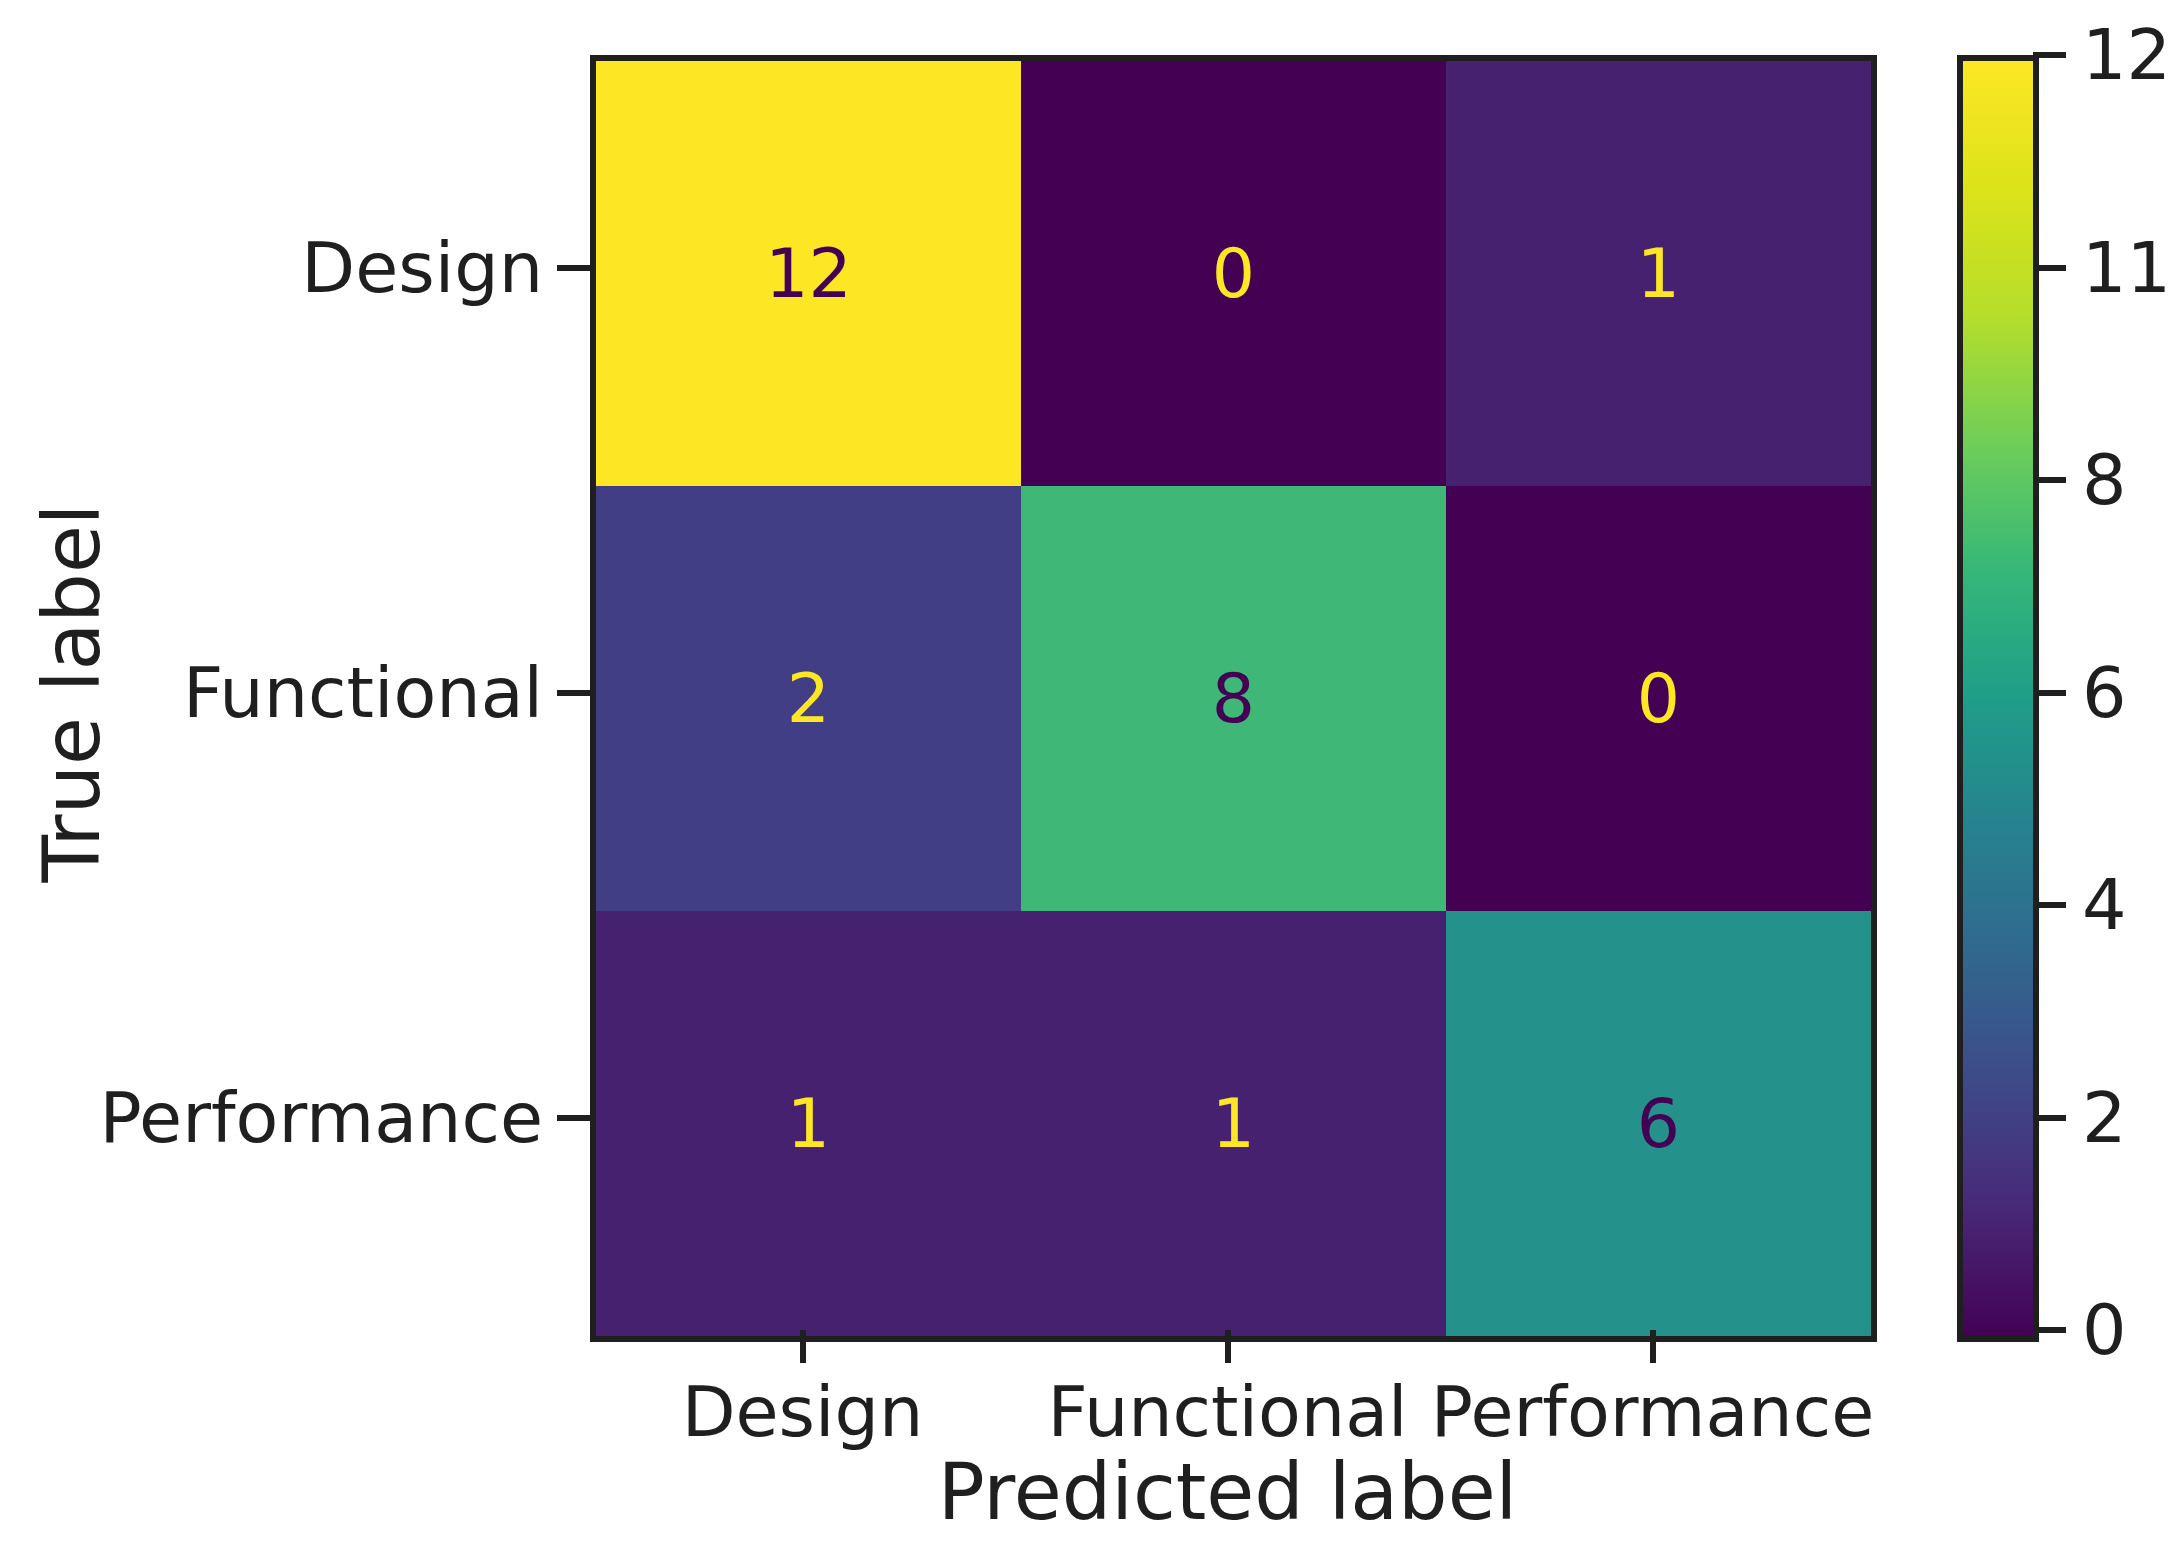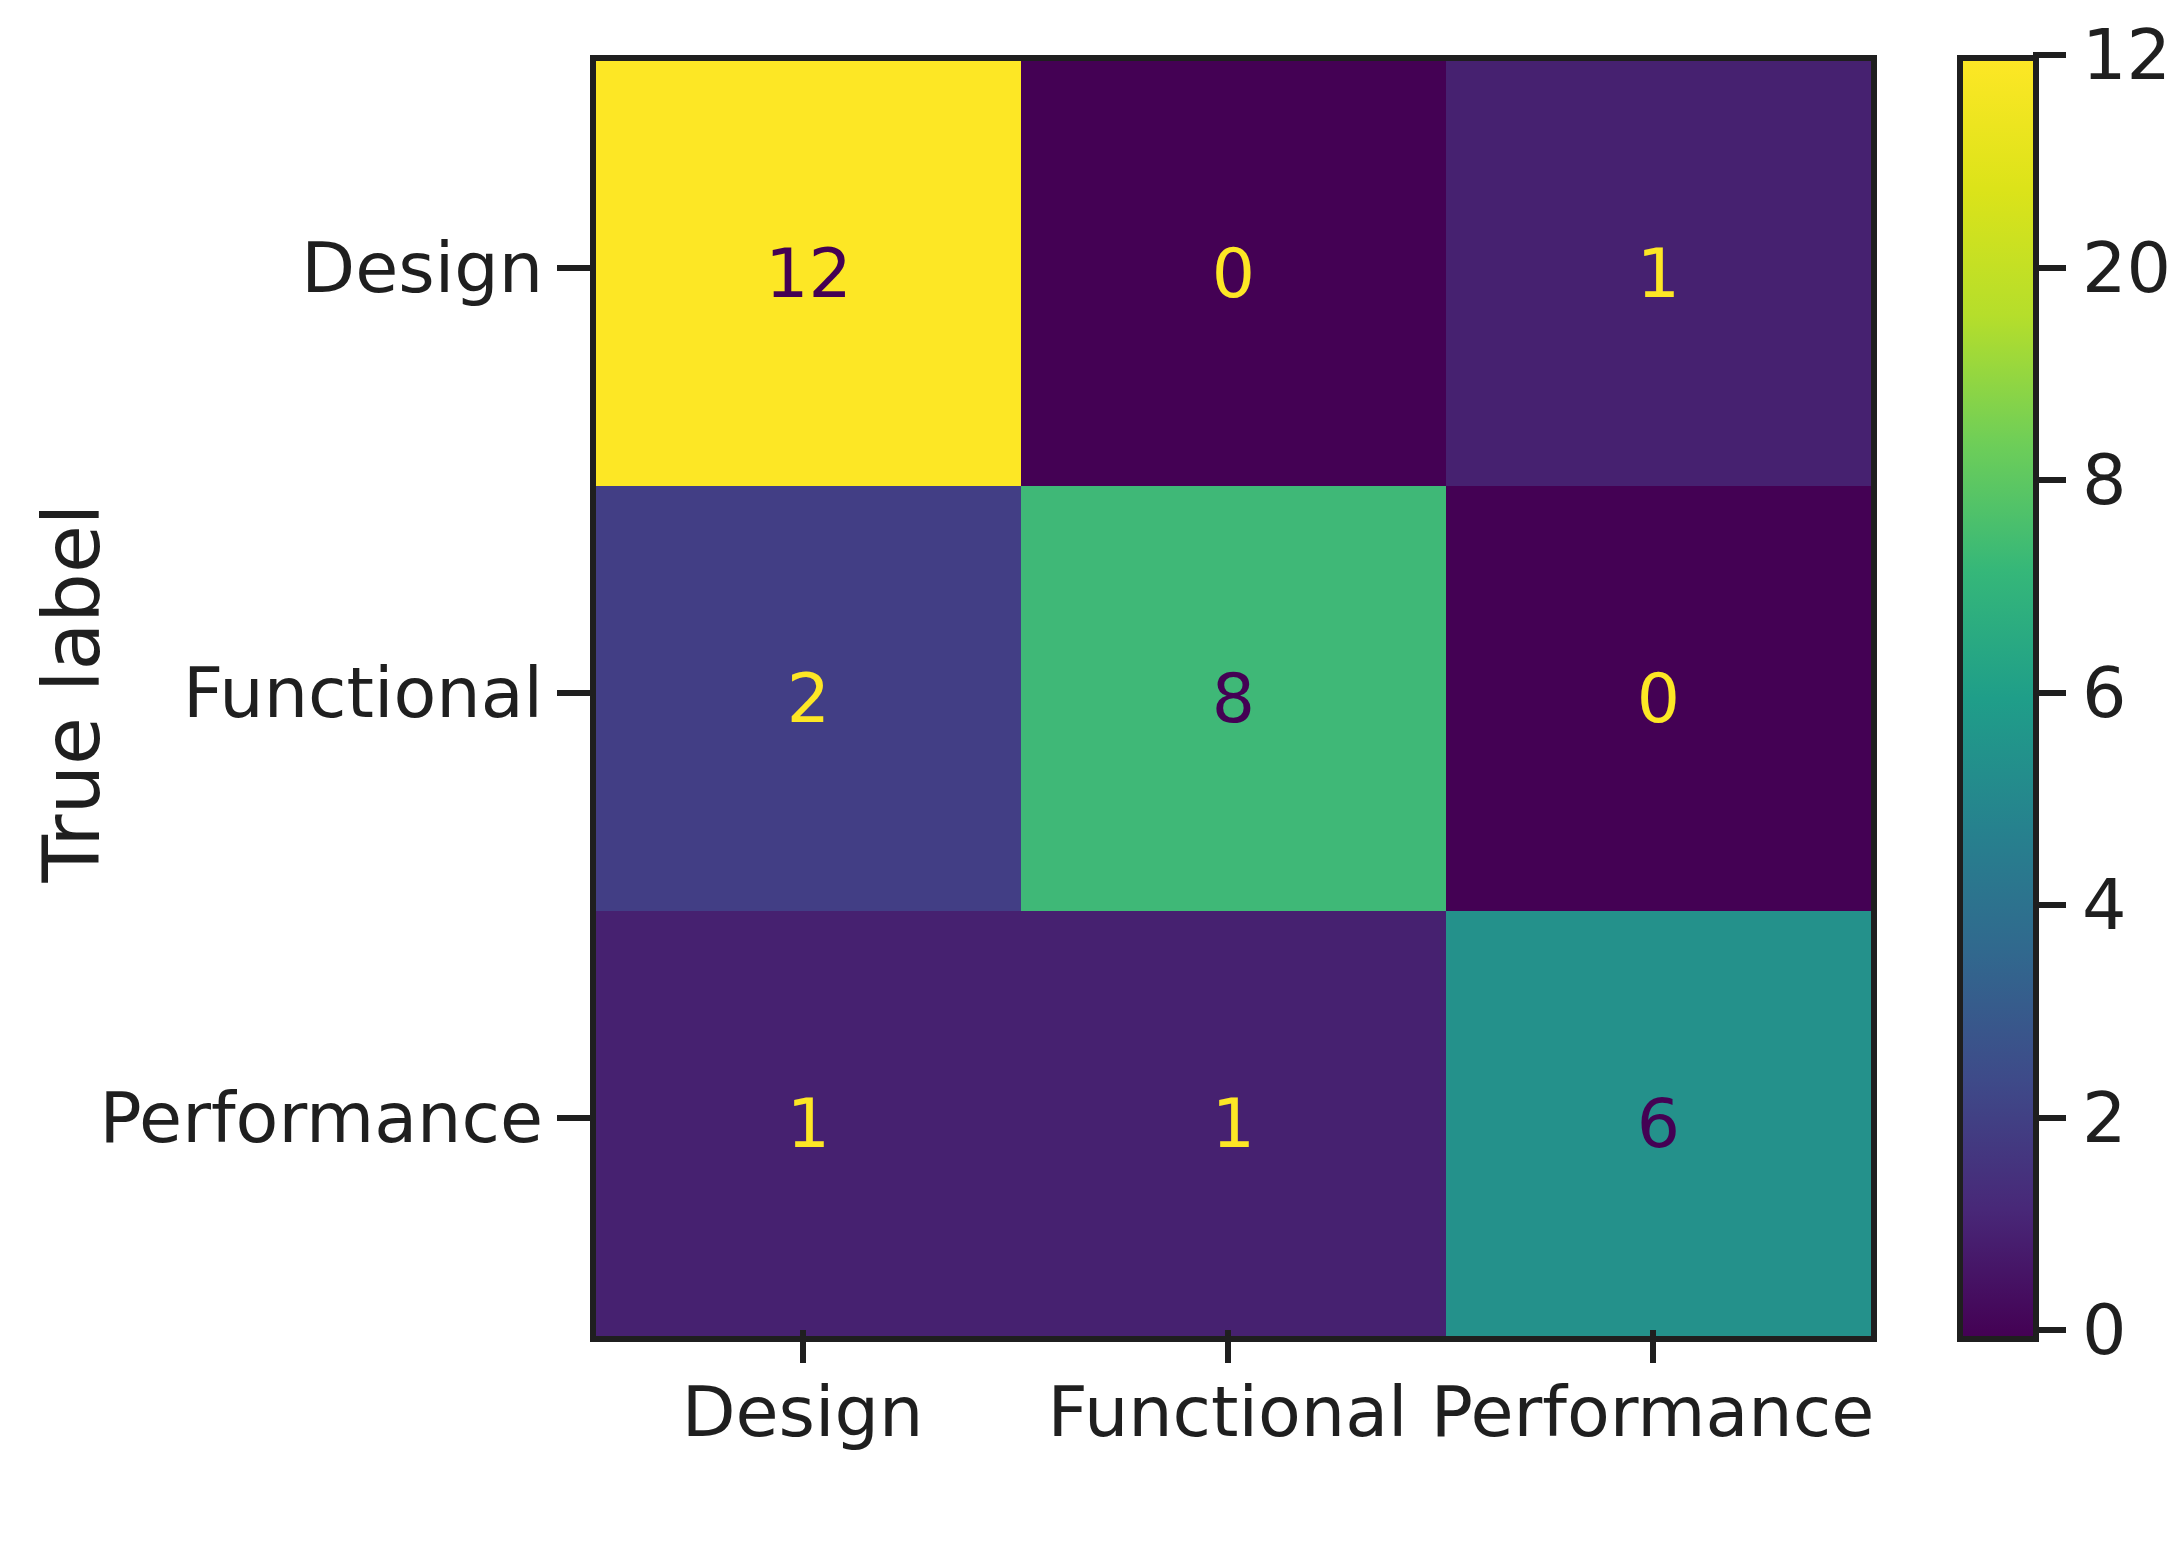--- a/index.html
+++ b/index.html
@@ -94,19 +94,20 @@
       <div class="tick-label" style="left: 2082px; top: 1290px; text-align: left;">0</div>
       <div class="tick" style="left: 2033px; top: 1114.5px; width: 33px; height: 6px;"></div>
       <div class="tick-label" style="left: 2082px; top: 1077.5px; text-align: left;">2</div>
       <div class="tick" style="left: 2033px; top: 902px; width: 33px; height: 6px;"></div>
       <div class="tick-label" style="left: 2082px; top: 865px; text-align: left;">4</div>
       <div class="tick" style="left: 2033px; top: 689.5px; width: 33px; height: 6px;"></div>
       <div class="tick-label" style="left: 2082px; top: 652.5px; text-align: left;">6</div>
       <div class="tick" style="left: 2033px; top: 477px; width: 33px; height: 6px;"></div>
       <div class="tick-label" style="left: 2082px; top: 440px; text-align: left;">8</div>
       <div class="tick" style="left: 2033px; top: 264.5px; width: 33px; height: 6px;"></div>
-      <div class="tick-label" style="left: 2082px; top: 227.5px; text-align: left;">20</div>
+      <div class="tick-label" style="left: 2082px; top: 227.5px; text-align: left;">11</div>
       <div class="tick" style="left: 2033px; top: 52px; width: 33px; height: 6px;"></div>
       <div class="tick-label" style="left: 2082px; top: 15px; text-align: left;">12</div>
     </div>
   <div class="colorbar" id="colorbar" style="left: 1957px; top: 55px; width: 70px; height: 1275px; background: linear-gradient(to top, rgb(68, 1, 84), rgb(72, 40, 120), rgb(62, 74, 137), rgb(49, 104, 142), rgb(38, 130, 142), rgb(31, 158, 137), rgb(53, 183, 121), rgb(110, 206, 88), rgb(181, 222, 43), rgb(220, 227, 25), rgb(253, 231, 37));"></div>
+  <div class="axis-label" id="xlabel" style="left: 590px; width: 1275px; top: 1447px;">Predicted label</div>
   <div class="axis-label" id="ylabel" style="left: -378px; top: 647.5px; width: 900px; transform: rotate(-90deg);">True label</div>
 </div>
 
 </body></html>

